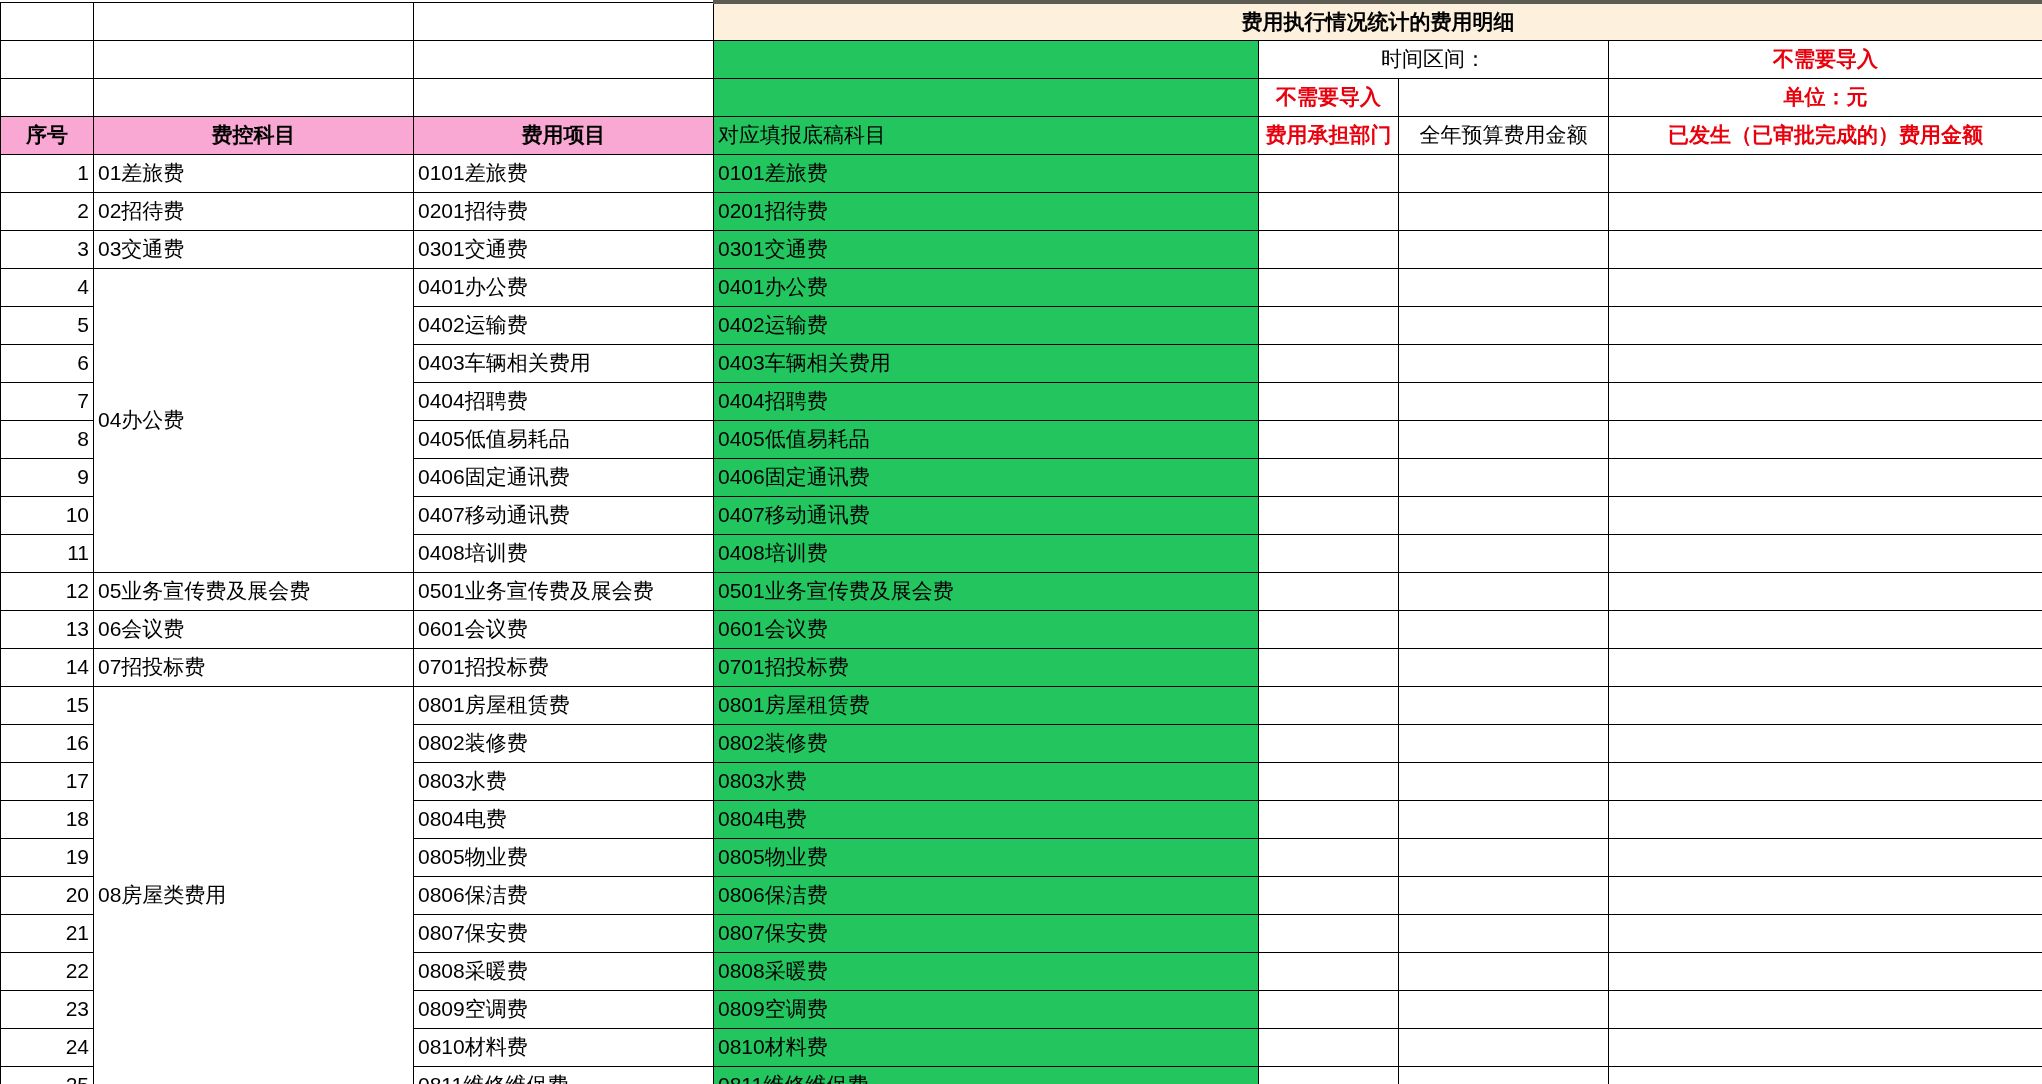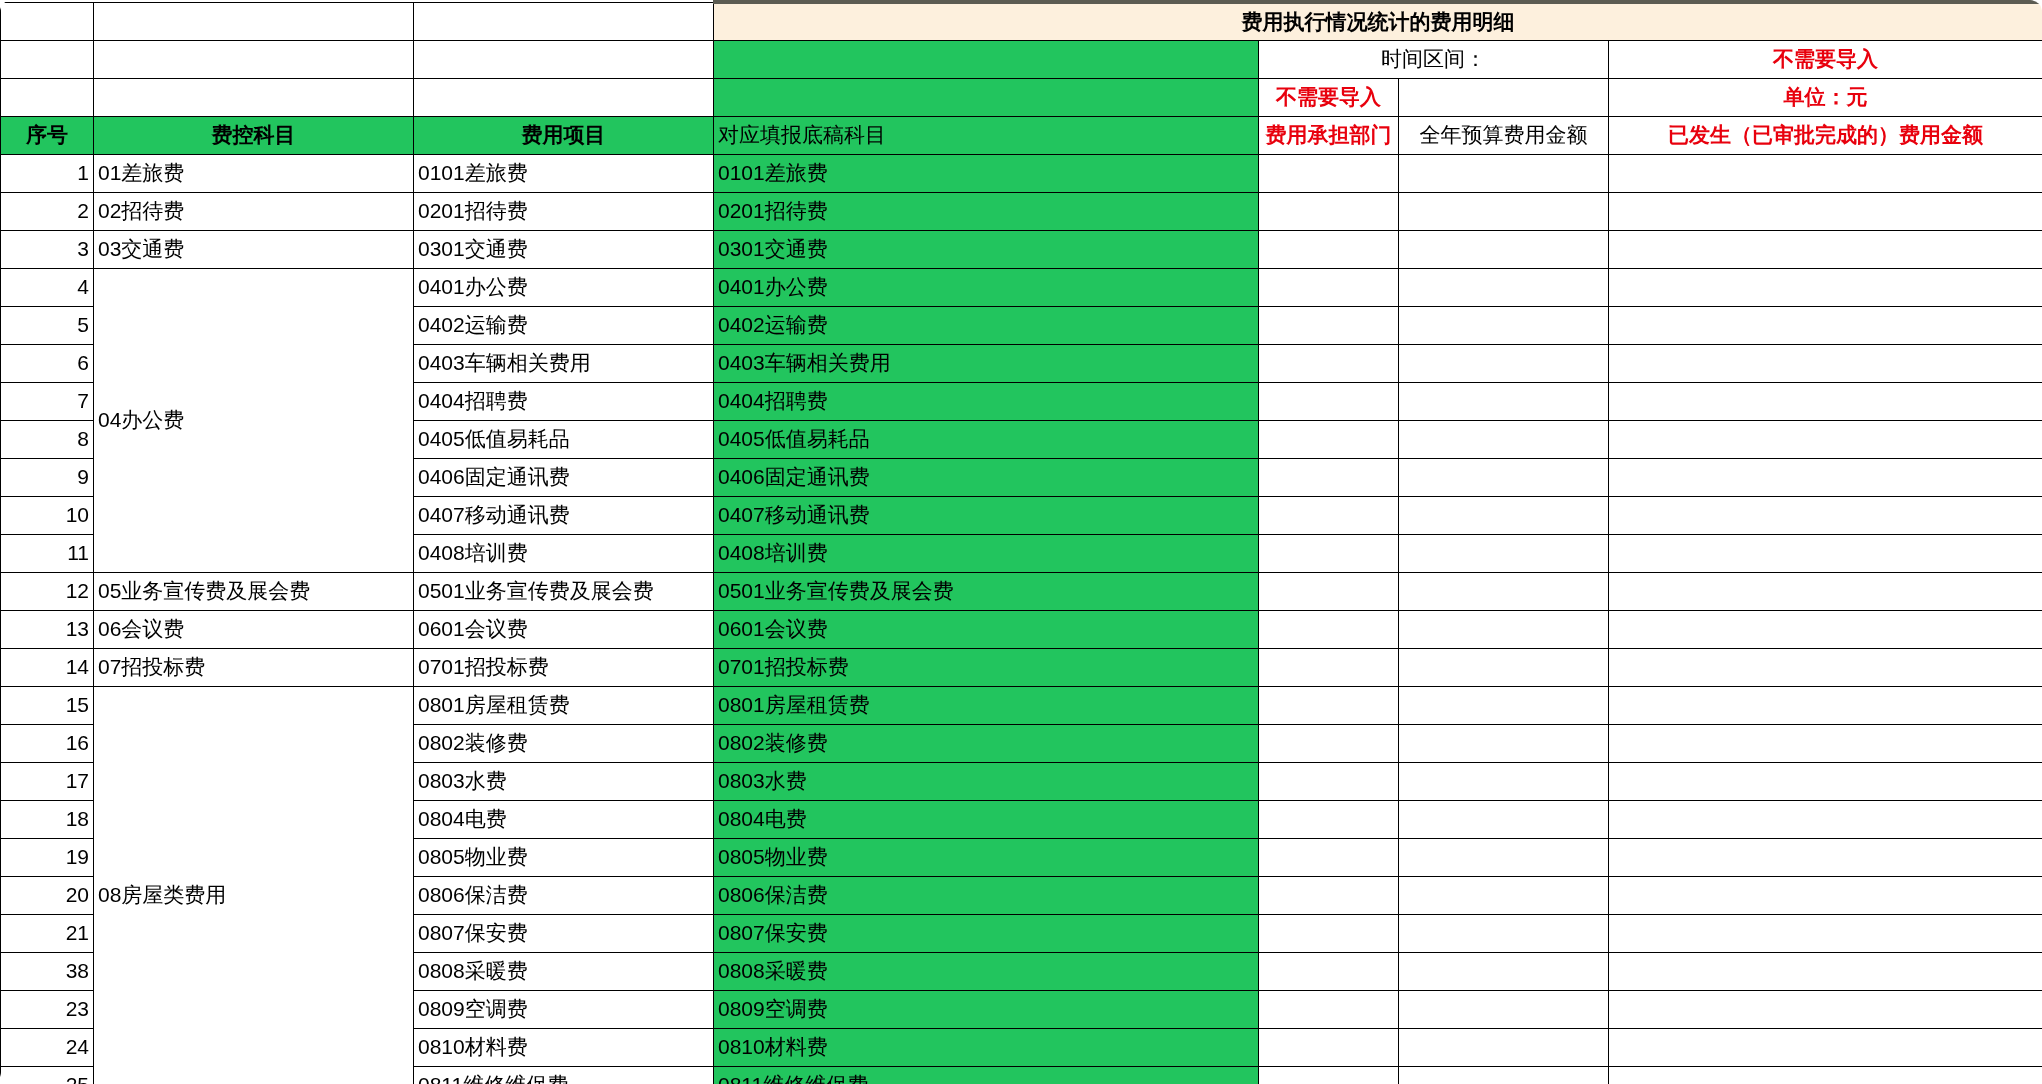--- a/index.html
+++ b/index.html
@@ -7,21 +7,20 @@
     margin: 0; padding: 0;
     background: #ffffff;
     font-family: "Liberation Sans", sans-serif;
   }
   #sheet {
     position: relative;
     width: 2042px;
     height: 1084px;
     overflow: hidden;
     background: #ffffff;
-    border-radius: 12px;
   }
   table.grid {
     border-collapse: collapse;
     table-layout: fixed;
     width: 2042px;
     font-size: 21px;
     color: #000000;
   }
   table.grid td {
     border: 1px solid #000000;
@@ -62,21 +61,21 @@
   .row-title td { height: 34px; }
 
   
   .label-right { text-align: center; }
   .red { color: #e8000d; font-weight: bold; }
 
   
   .hdr {
     text-align: center;
     font-weight: bold;
-    background: #22c55e;
+    background: #f9a8d4;
   }
   .seq { text-align: right; }
   .center { text-align: center; margin-top: 36px; }
   .mid-v { vertical-align: middle; margin-top: 36px; }
   .row-note td { height: 30px; }
 </style>
 </head>
 <body>
 
 <div id="sheet">
@@ -301,21 +300,21 @@
       </tr>
       <tr>
         <td class="seq">21</td>
         <td>0807保安费</td>
         <td class="fill-cream">0807保安费</td>
         <td></td>
         <td></td>
         <td></td>
       </tr>
       <tr>
-        <td class="seq">38</td>
+        <td class="seq">22</td>
         <td>0808采暖费</td>
         <td class="fill-cream">0808采暖费</td>
         <td></td>
         <td></td>
         <td></td>
       </tr>
       <tr>
         <td class="seq">23</td>
         <td>0809空调费</td>
         <td class="fill-cream">0809空调费</td>

